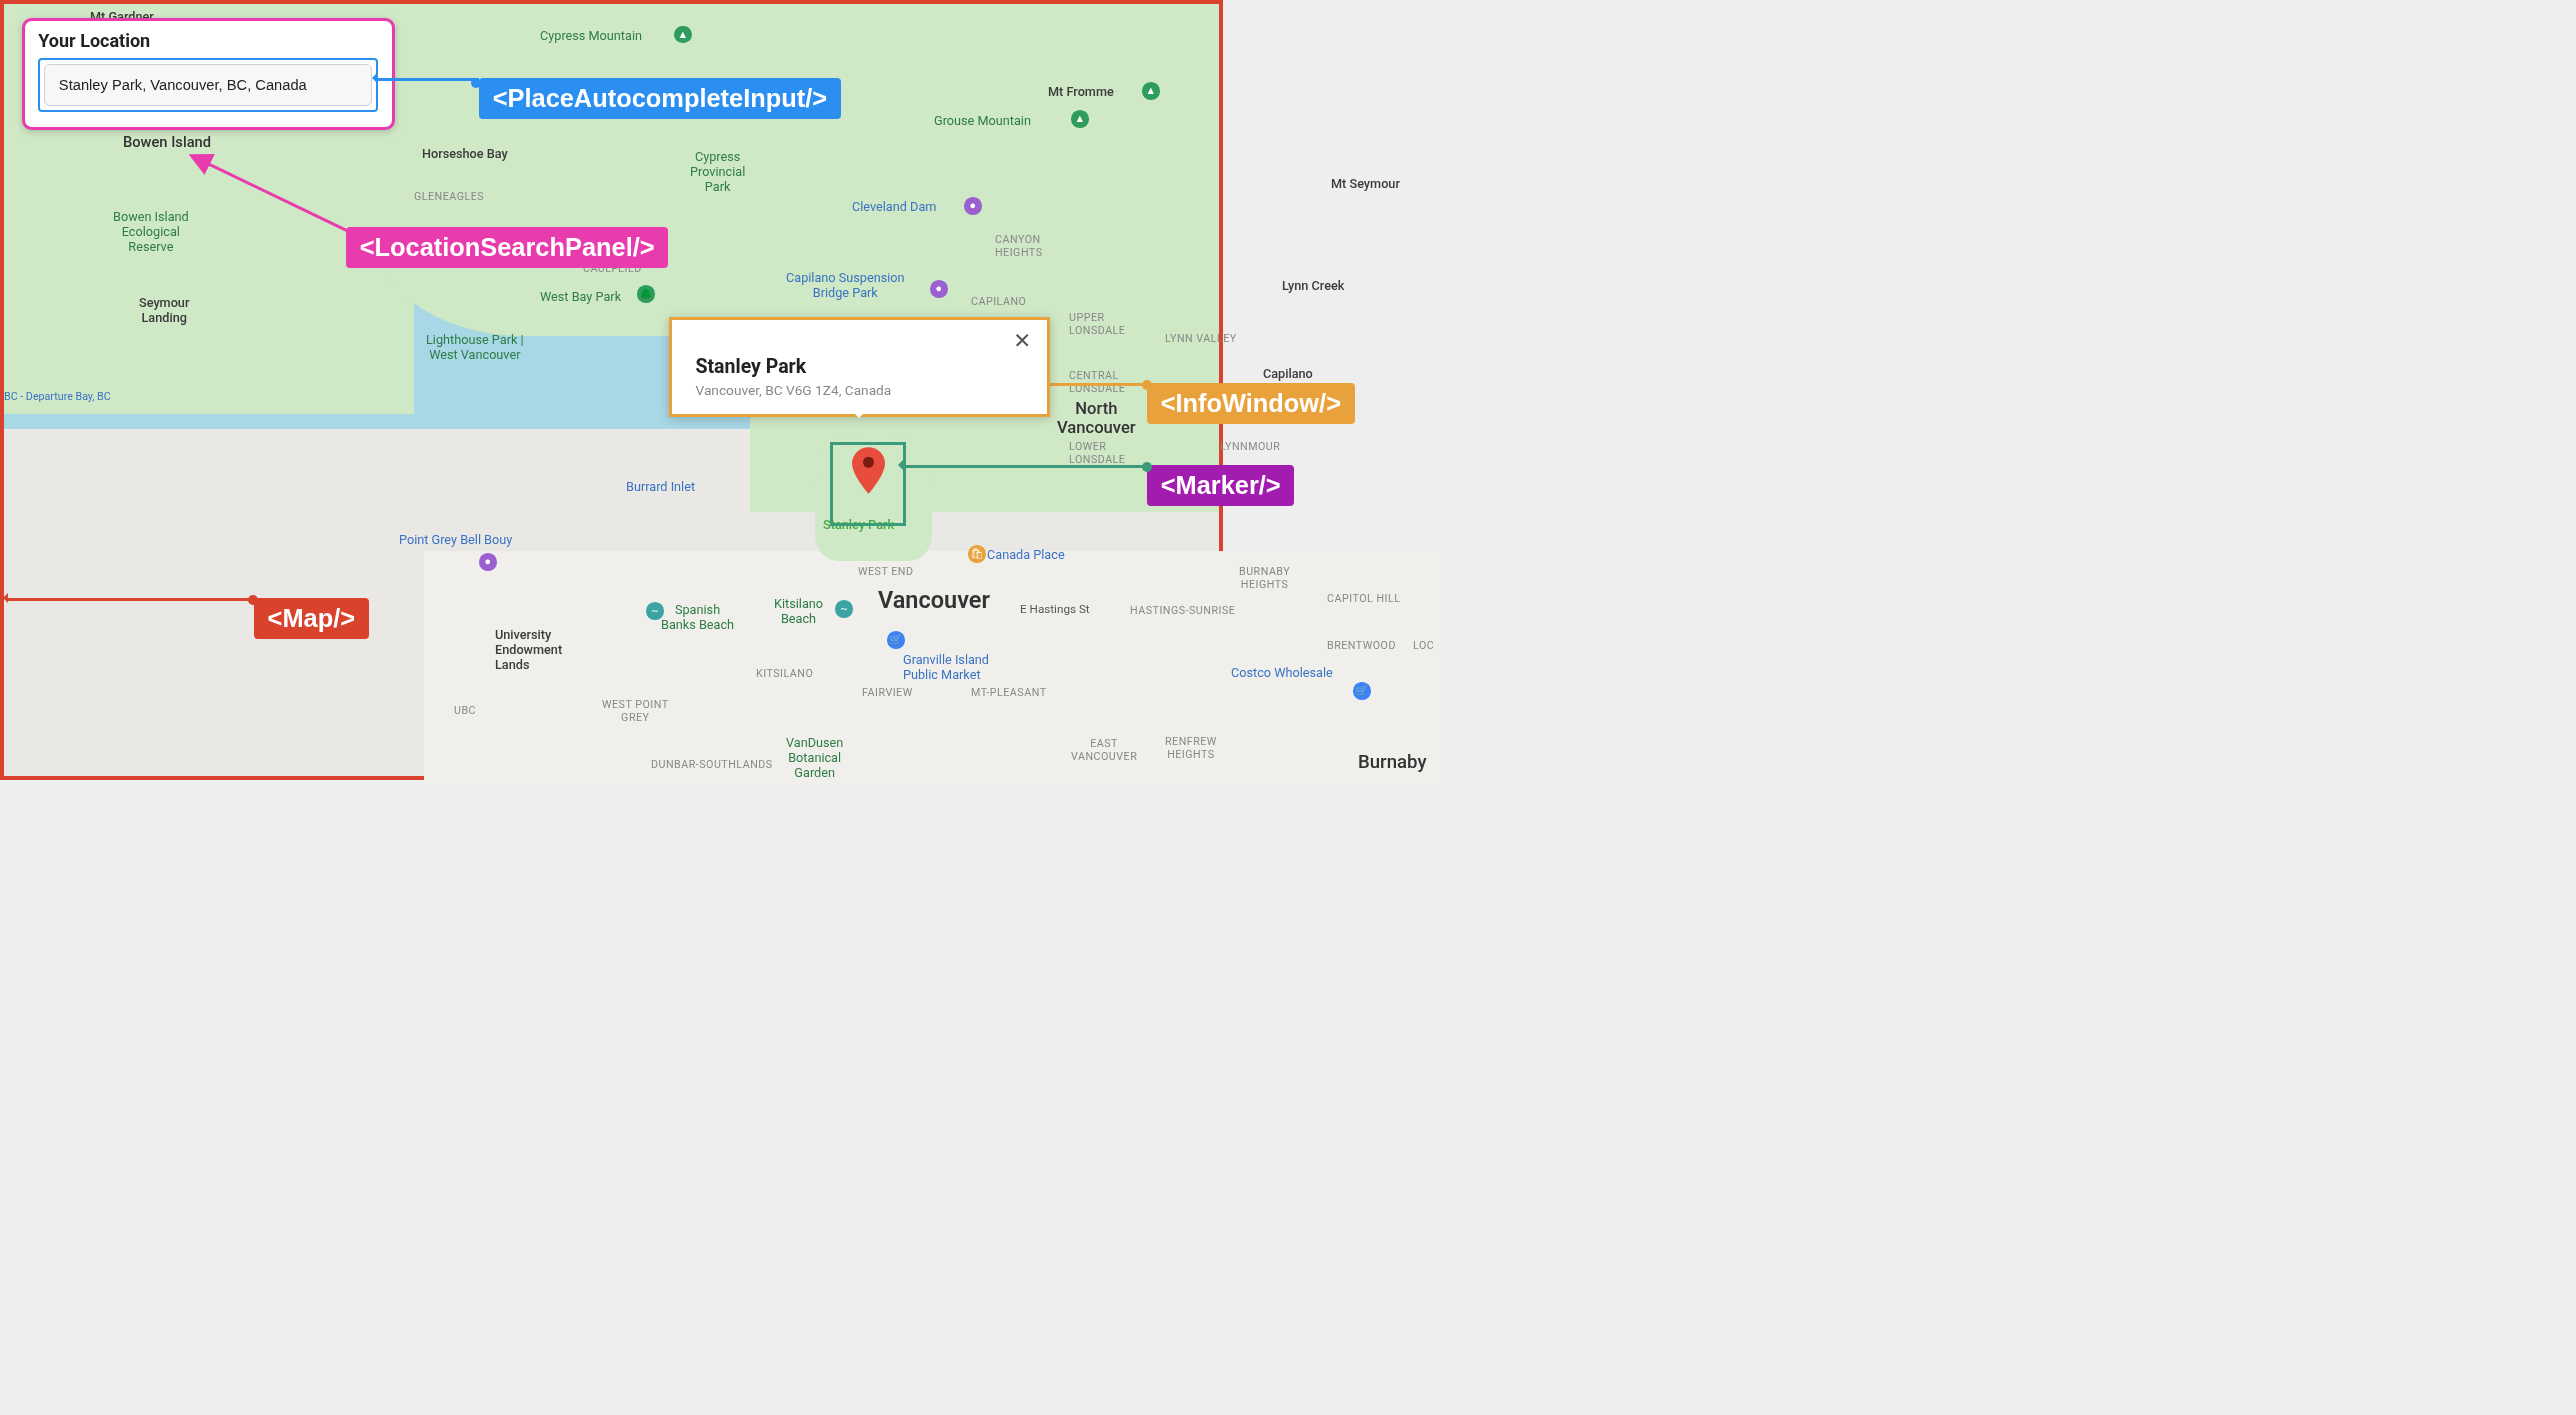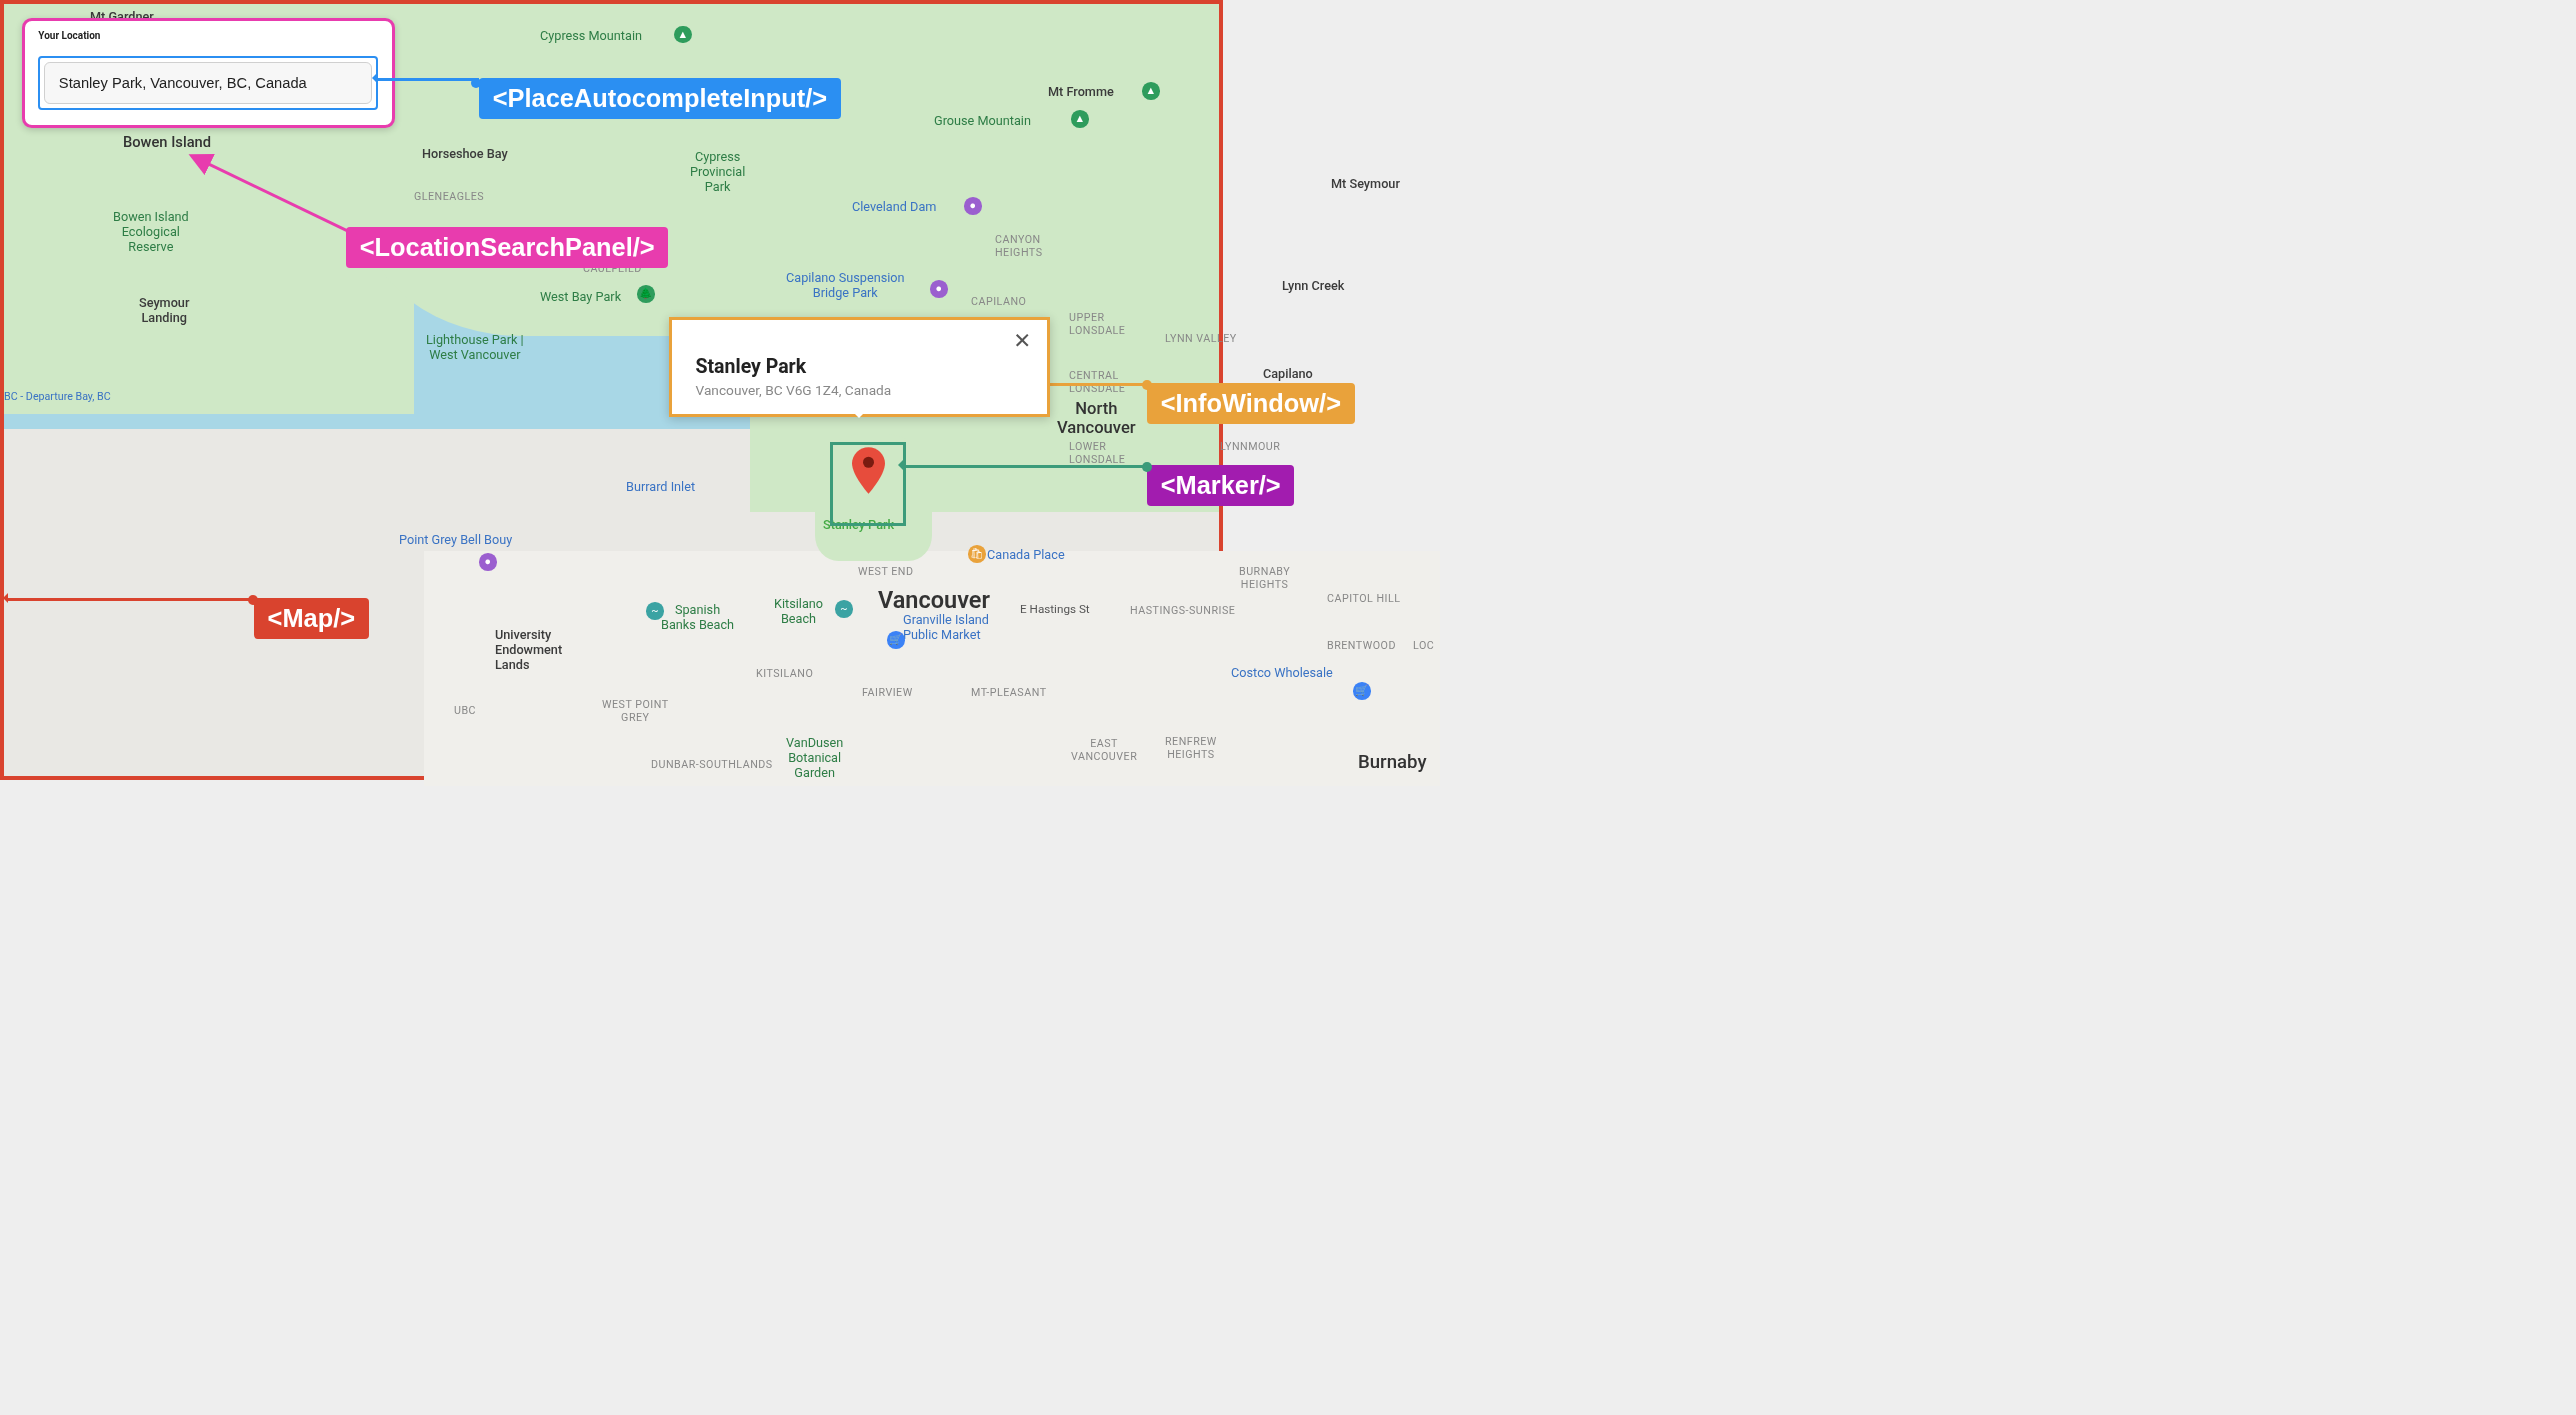--- a/index.html
+++ b/index.html
@@ -24,21 +24,21 @@
   
   .poi-dot{position:absolute;width:17.6px;height:17.6px;border-radius:50%;display:flex;align-items:center;justify-content:center;color:#fff;font-size:10.7px}
   .poi-green{background:#2e9c5c}
   .poi-purple{background:#9b5fcf}
   .poi-orange{background:#e9a23b}
   .poi-blue{background:#3b82f6}
   .poi-teal{background:#3ba3a3}
   
   
   .search-panel{position:absolute;left:17.6px;top:13.7px;width:373px;background:#fff;border-radius:9.8px;box-shadow:0 2px 7.8px rgba(0,0,0,.18);padding:7.8px 13.7px 15.6px;box-sizing:border-box;border:3.9px solid #e83cae}
-  .search-panel .lbl{font-size:10px;font-weight:700;color:#222;margin:2px 0 15px}
+  .search-panel .lbl{font-size:18px;font-weight:700;color:#222;margin:2px 0 7px}
   .search-panel .input-wrap{border:2.9px solid #2b8ff2;padding:3.9px;border-radius:3.9px}
   .search-panel input{width:100%;box-sizing:border-box;border:1px solid #d0d0d0;background:#f7f7f7;border-radius:5.9px;padding:11.7px 13.7px;font-size:14.7px;color:#222;outline:none}
   
   
   .callout{position:absolute;display:flex;gap:0;pointer-events:none}
   .callout .box{color:#fff;font-weight:600;font-size:25.4px;padding:5.9px 13.7px;border-radius:3.9px;white-space:nowrap;font-family:ui-rounded,-apple-system,sans-serif}
   .callout .arrow-line{height:2.9px;position:relative}
   .callout .arrow-line::before{content:"";position:absolute;left:-9.8px;top:-4.9px;border:5.9px solid transparent}
   .c-blue .box{background:#2b8ff2}.c-blue .arrow-line{background:#2b8ff2}.c-blue .arrow-line::before{border-right-color:#2b8ff2}
   .c-pink .box{background:#e83cae}
@@ -110,21 +110,21 @@
   <span class="map-label dark" style="left:1278px;top:274px">Lynn Creek</span>
   <span class="map-label tiny" style="left:1216px;top:436px">LYNNMOUR</span>
   <span class="map-label green" style="left:930px;top:109px">Grouse Mountain</span>
   <span class="map-label dark" style="left:1044px;top:80px">Mt Fromme</span>
   <span class="map-label dark" style="left:1327px;top:172px">Mt Seymour</span>
   <span class="map-label dark" style="left:1259px;top:362px">Capilano</span>
   <span class="map-label blue" style="left:622px;top:475px;">Burrard Inlet</span>
   <span class="map-label dark" style="left:819px;top:513px;font-size:12.7px;color:#4a4">Stanley Park</span>
   <span class="map-label blue" style="left:983px;top:543px">Canada Place</span>
   <span class="map-label big" style="left:874px;top:582px">Vancouver</span>
-  <span class="map-label blue" style="left:899px;top:608px;white-space:pre">Granville Island
+  <span class="map-label blue" style="left:899px;top:648px;white-space:pre">Granville Island
 Public Market</span>
   <span class="map-label blue" style="left:395px;top:528px">Point Grey Bell Bouy</span>
   <span class="map-label green" style="left:657px;top:598px;white-space:pre;text-align:center">Spanish
 Banks Beach</span>
   <span class="map-label green" style="left:770px;top:592px;white-space:pre;text-align:center">Kitsilano
 Beach</span>
   <span class="map-label dark" style="left:491px;top:623px;white-space:pre;">University
 Endowment
 Lands</span>
   <span class="map-label tiny" style="left:450px;top:700px">UBC</span>

